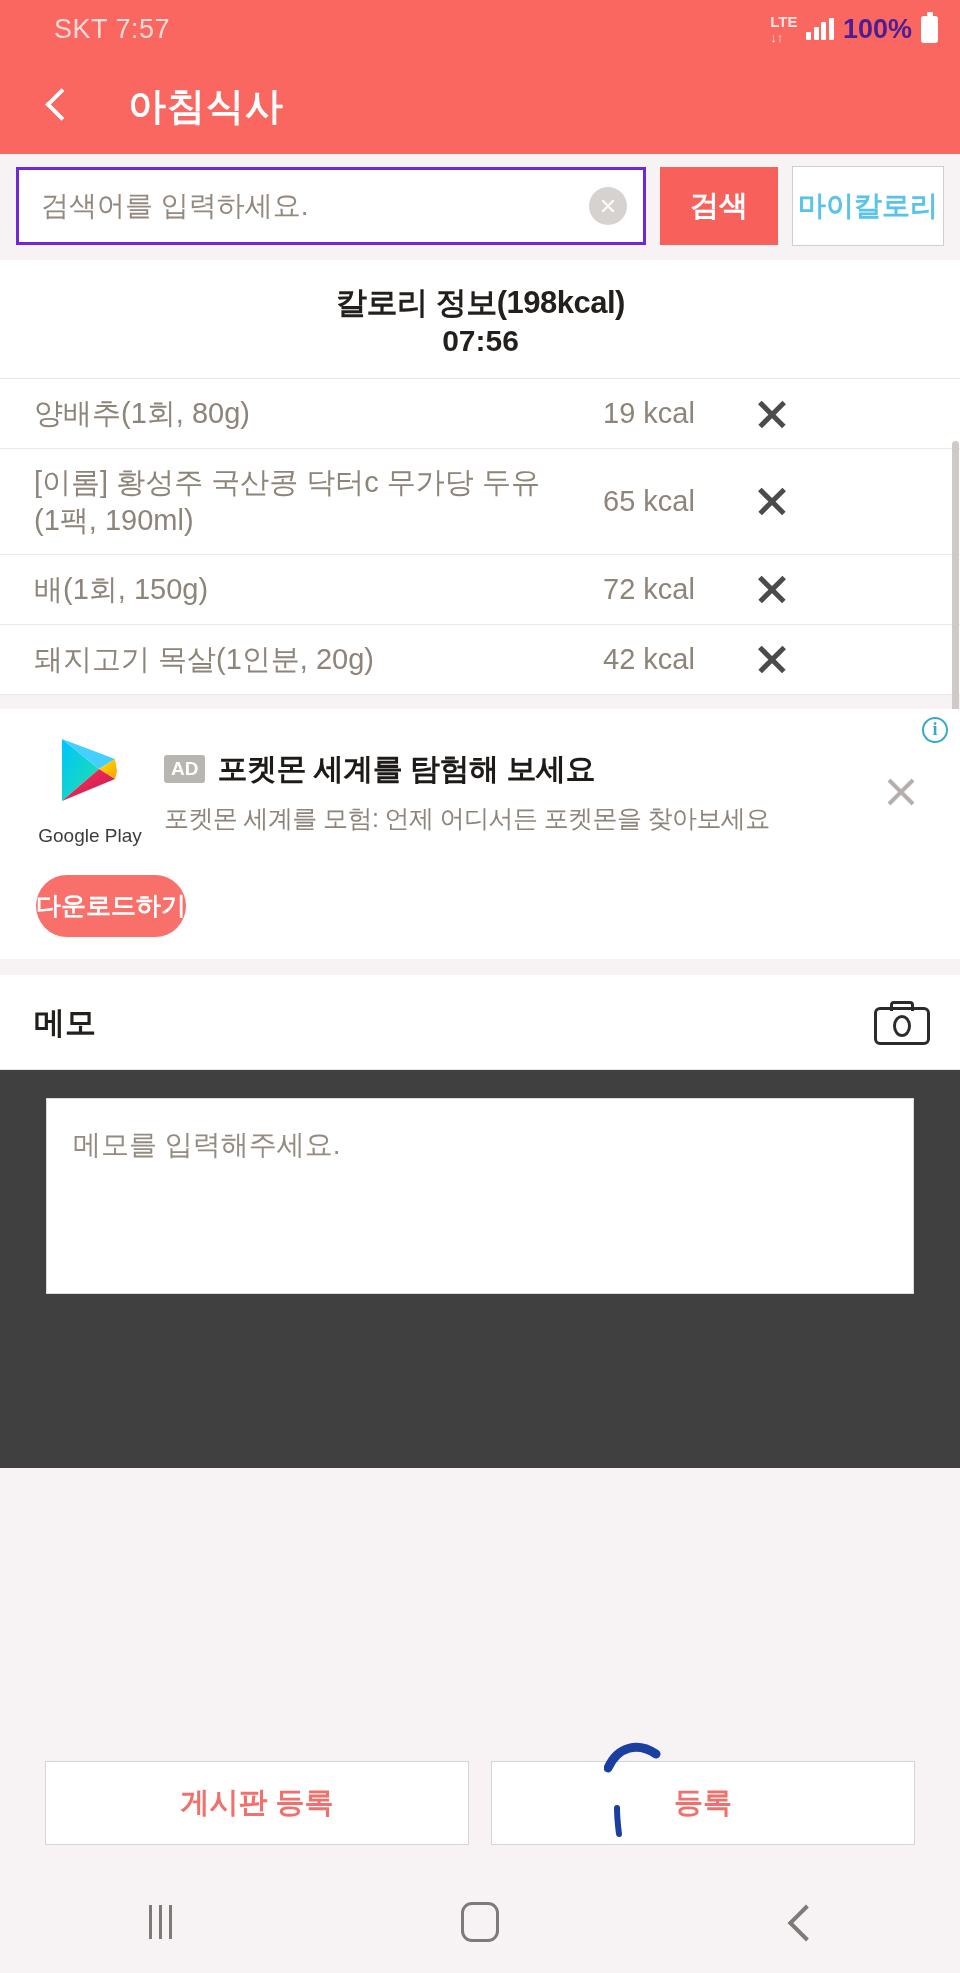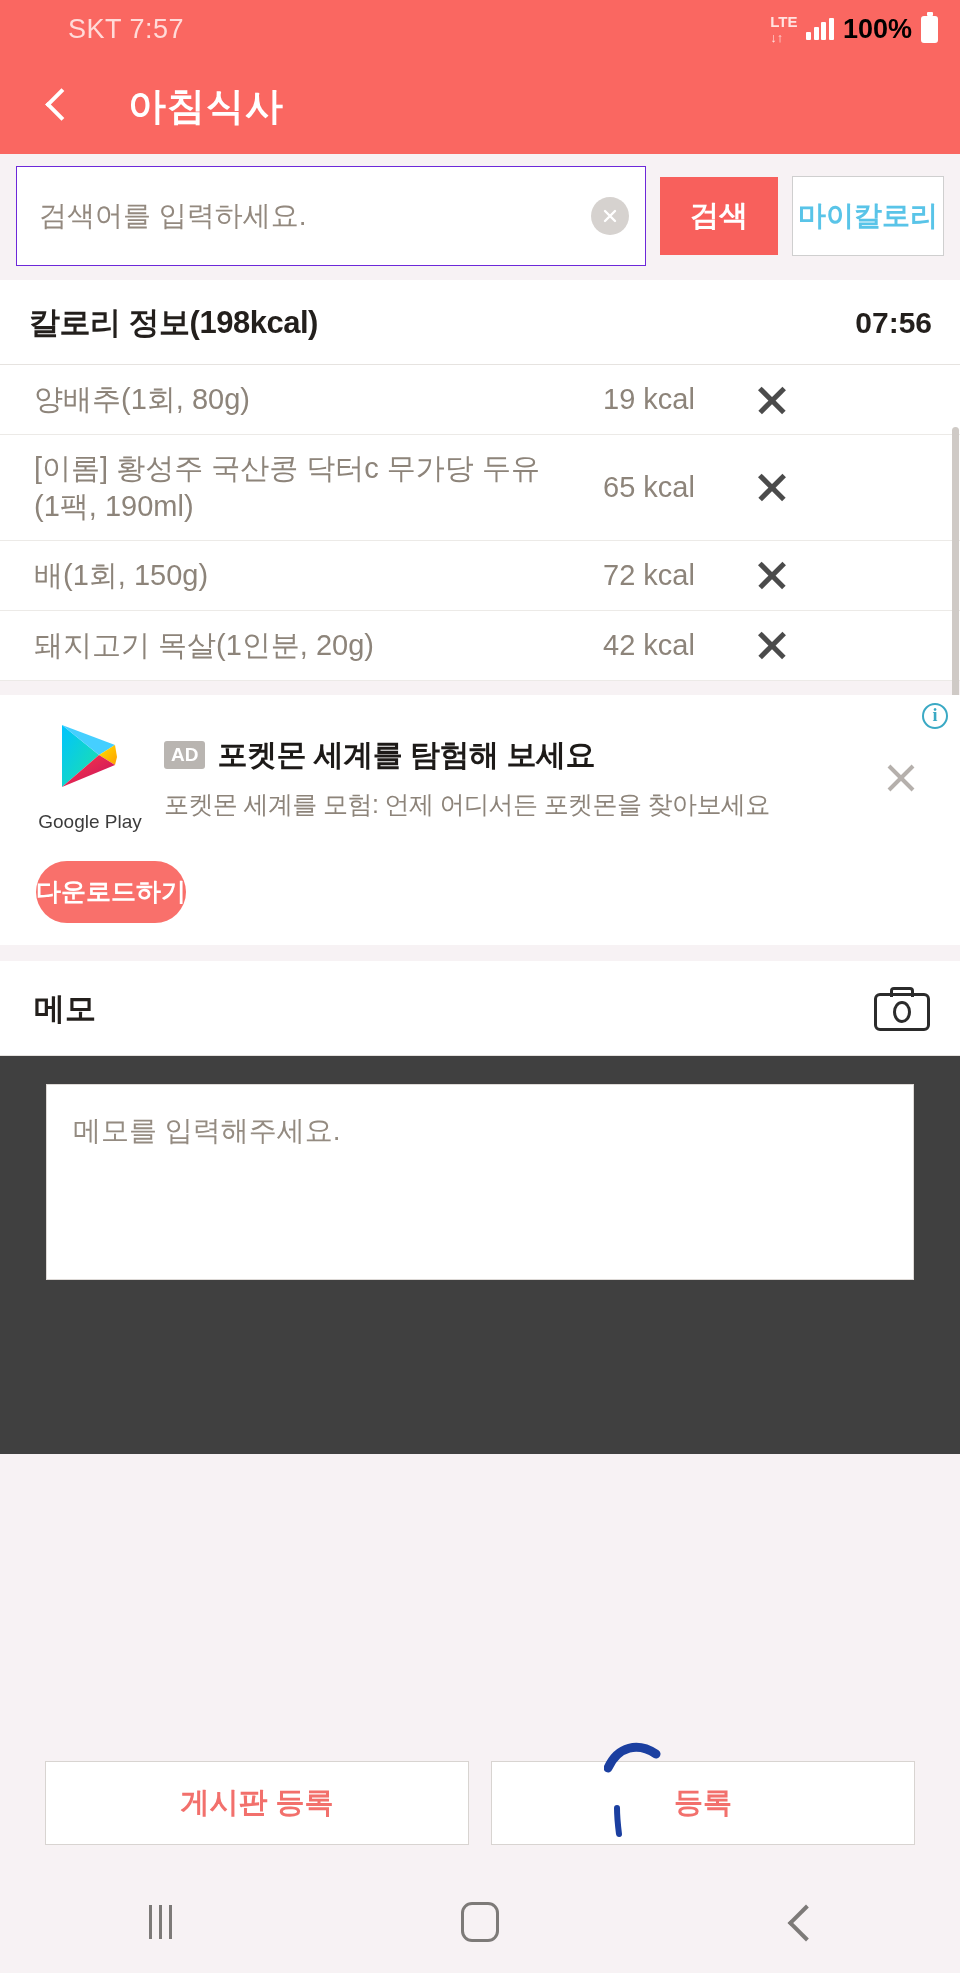--- a/index.html
+++ b/index.html
@@ -8,50 +8,50 @@
     font-family: "Liberation Sans", "DejaVu Sans", sans-serif;
     background: #ffffff;
     overflow: hidden;
   }
   .phone { position: relative; width: 960px; height: 1973px; background: #f7f2f4; }
 
   
   .statusbar {
     height: 58px; background: #fa6761; color: #ffd9d7;
     display: flex; align-items: center; justify-content: space-between;
-    padding: 0 22px 0 68px;
+    padding: 0 22px 0 54px;
   }
   .status-left { font-size: 27px; letter-spacing: .5px; color: #ffdbd9; font-weight: 500;}
   .status-right { display: flex; align-items: center; gap: 9px; color: #ffffff; }
   .lte-blk { display: flex; align-items: center; gap: 2px; }
   .lte-txt { font-size: 15px; line-height: 1; font-weight: 700; color: #ffe3e1; }
   .lte-arrows { font-size: 13px; line-height: 1; color: #ffe3e1; margin-top: 2px;}
   .bars { display: flex; align-items: flex-end; gap: 2.5px; height: 22px; }
   .bars i { display: block; width: 5px; background: #ffffff; border-radius: 1px; }
   .bars i:nth-child(1) { height: 8px; }
   .bars i:nth-child(2) { height: 13px; }
   .bars i:nth-child(3) { height: 18px; }
   .bars i:nth-child(4) { height: 22px; }
-  .batt-pct { font-size: 27px; font-weight: 600; color: #000000; }
+  .batt-pct { font-size: 27px; font-weight: 600; color: #4c1d95; }
   .batt { width: 17px; height: 27px; border: 2.5px solid #ffffff; border-radius: 3px; position: relative; background: #ffffff;}
   .batt:before { content:""; position: absolute; top:-6px; left: 4px; width: 6px; height: 4px; background: #ffffff; border-radius: 1px;}
 
   
   .appbar { height: 96px; background: #fa6761; display: flex; align-items: center; padding: 0 0 0 36px; }
   .back-chevron { width: 46px; height: 46px; position: relative; flex: none; cursor: pointer;}
   .back-chevron:before {
     content:""; position: absolute; left: 14px; top: 10px; width: 19px; height: 19px;
     border-left: 4px solid #ffffff; border-bottom: 4px solid #ffffff; transform: rotate(45deg);
   }
   .appbar-title { color: #ffffff; font-size: 38px; font-weight: 600; margin-left: 46px; letter-spacing: 1px;}
 
   
   .search-wrap { background: #f7f2f4; padding: 12px 16px 14px 16px; display: flex; align-items: center; gap: 14px; }
   .search-box {
-    flex: 1 1 auto; height: 100px; background: #ffffff; border: 1px solid #6d28d9;
+    flex: 1 1 auto; height: 78px; background: #ffffff; border: 3px solid #6d28d9;
     display: flex; align-items: center; position: relative;
   }
   .search-input {
     flex: 1 1 auto; border: none; outline: none; background: transparent;
     font-size: 28px; color: #8a8178; padding: 0 0 0 22px;
     font-family: "Liberation Sans", sans-serif;
   }
   .search-input::placeholder { color: #93897f; }
   .clear-icon {
     width: 38px; height: 38px; border-radius: 50%; background: #d6d2cf;
@@ -66,21 +66,21 @@
   .mycal-btn {
     width: 152px; height: 80px; background: #ffffff; border: 1px solid #cfcfcf;
     color: #59c4e8; font-size: 28px; font-weight: 600; cursor: pointer;
     font-family: "Liberation Sans", sans-serif;
   }
 
   
   .cal-card { background: #ffffff; position: relative; }
   .cal-head {
     display: flex; align-items: center; justify-content: space-between;
-    padding: 22px 28px 20px 29px; border-bottom: 1px solid #e6e3e0;
+    padding: 22px 28px 20px 29px; border-bottom: 1px solid #e6e3e0; flex-direction: column;
   }
   .cal-title { font-size: 31px; font-weight: 700; color: #231f1c; letter-spacing: -0.5px; }
   .cal-time { font-size: 30px; font-weight: 700; color: #231f1c; }
 
   .food-list { position: relative; }
   .food-row {
     display: flex; align-items: center; min-height: 70px;
     padding: 14px 0 14px 34px; border-bottom: 1px solid #eceae7;
   }
   .food-row:last-child { border-bottom: none; }

